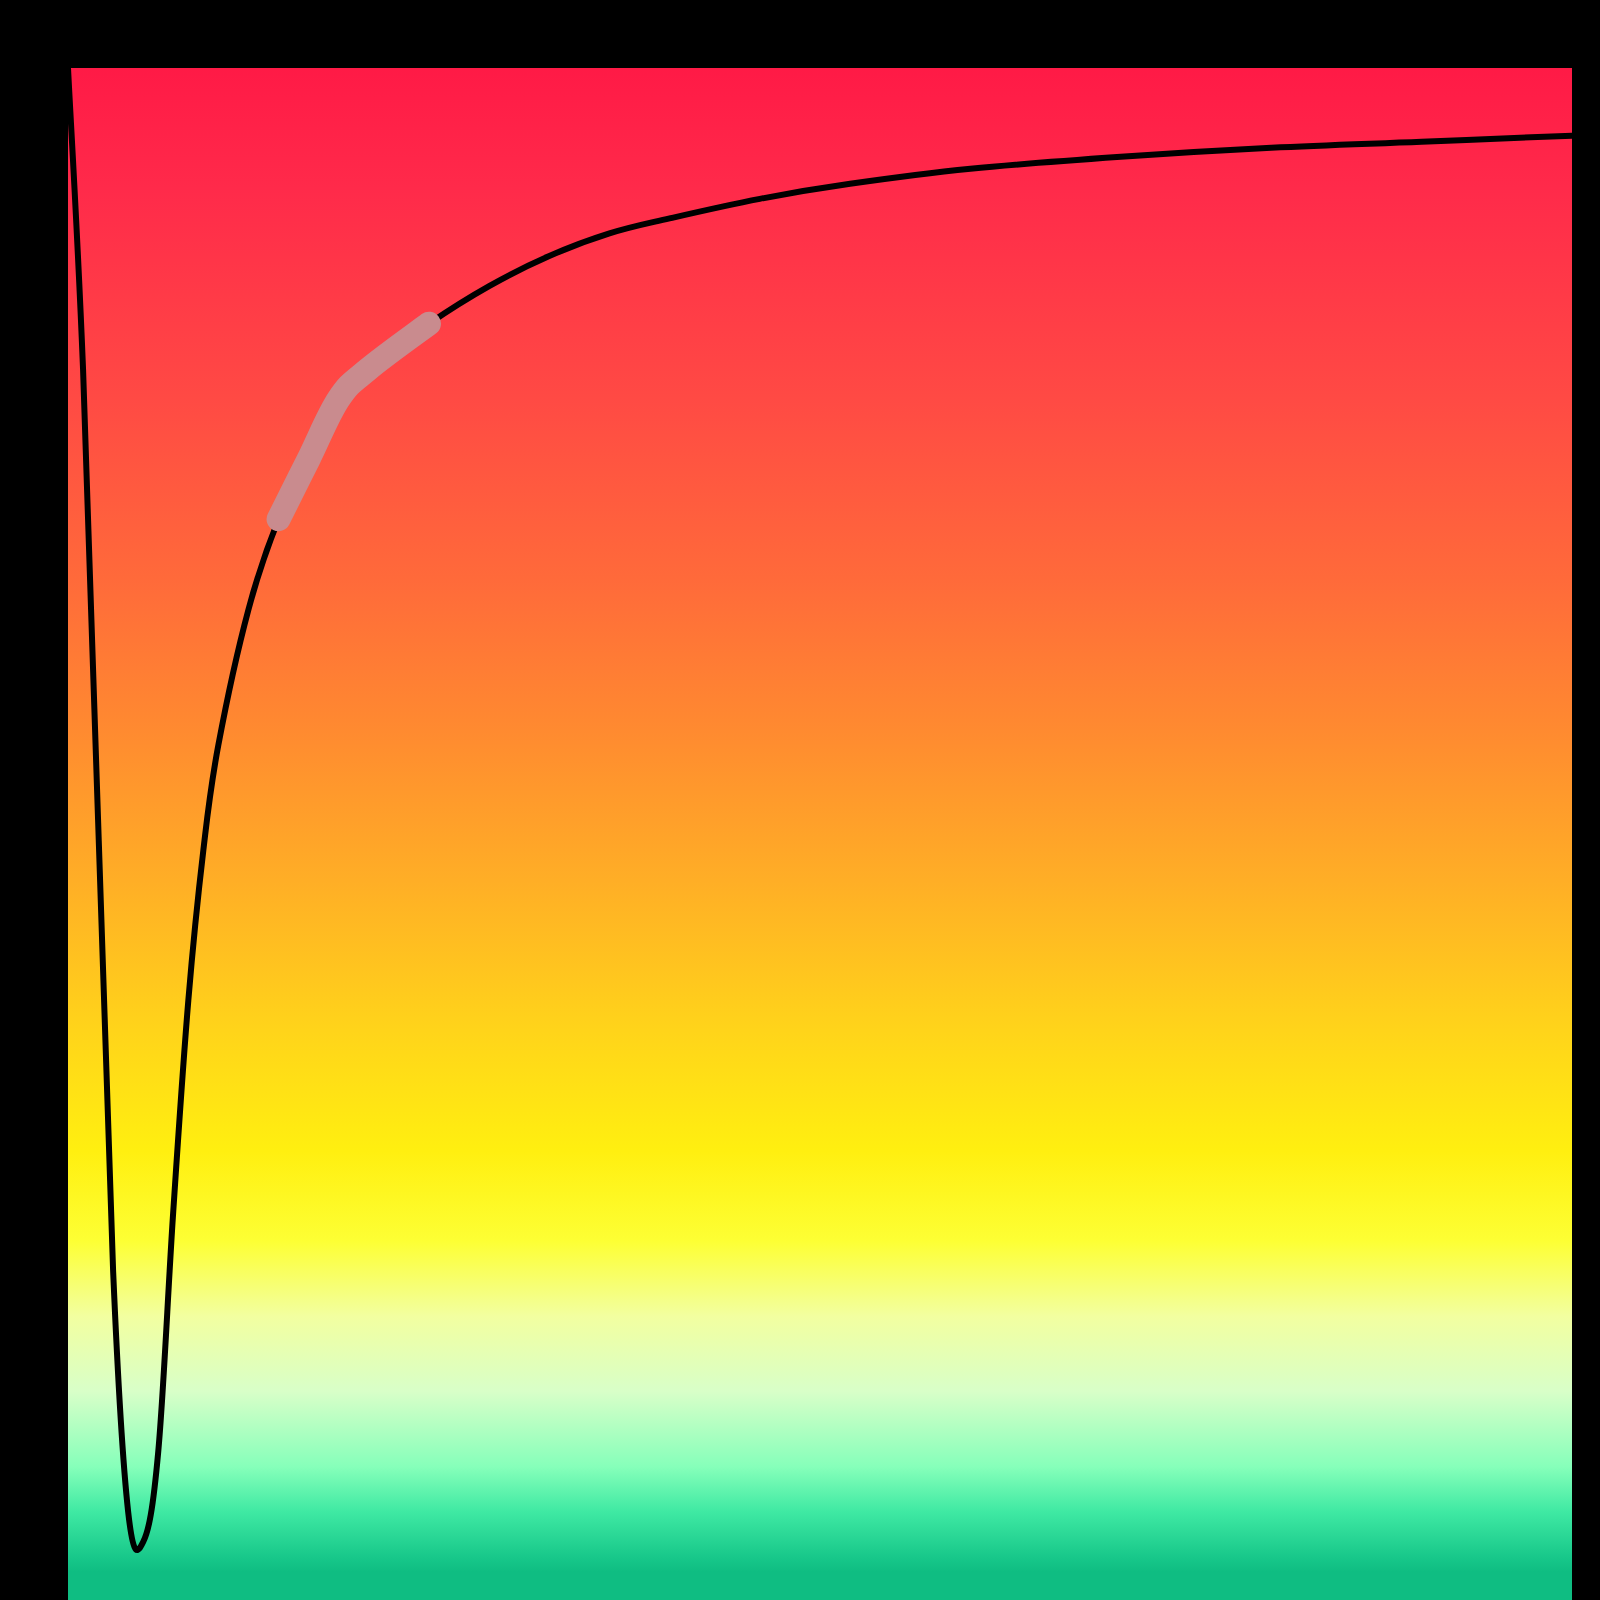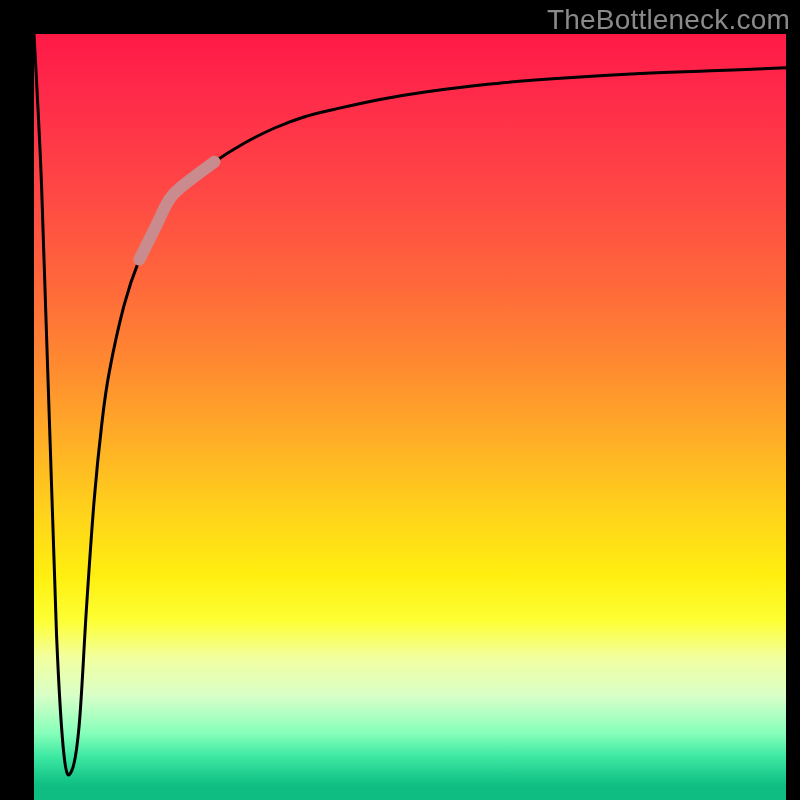--- a/index.html
+++ b/index.html
@@ -71,14 +71,13 @@
 </head>
 <body>
 
 <div id="frame">
   <div id="plot"></div>
   <div id="bottombar"></div>
   <svg class="curve" viewBox="0 0 752 752" preserveAspectRatio="none">
     <path id="main-curve" fill="none" stroke="#000000" stroke-width="3" stroke-linecap="round" stroke-linejoin="round" d="M 0 0 C 1.3536000000000001 27.071999999999996, 4.8128 82.71999999999998, 7.5200000000000005 150.39999999999998 C 10.2272 218.07999999999998, 12.3328 294.784, 15.040000000000001 376 C 17.7472 457.216, 19.8528 539.3344000000001, 22.56 601.6 C 25.2672 663.8656, 27.3728 697.5552, 30.080000000000002 721.92 C 32.7872 746.2847999999999, 34.8928 742.3744, 37.6 736.96 C 40.3072 731.5456, 42.4128 721.6192000000001, 45.12 691.84 C 47.8272 662.0608, 49.93280000000001 612.1279999999999, 52.64000000000001 571.52 C 55.34720000000001 530.912, 57.4528 498.7264, 60.160000000000004 466.24 C 62.867200000000004 433.7536, 64.97279999999999 414.05120000000005, 67.67999999999999 391.04 C 70.38719999999999 368.0288, 71.1392 360.0576, 75.2 338.4 C 79.2608 316.7424, 84.8256 291.02399999999994, 90.24 270.71999999999997 C 95.6544 250.41599999999997, 99.86560000000001 239.13600000000002, 105.28000000000002 225.60000000000002 C 110.69440000000002 212.06400000000002, 114.9056 206.34879999999998, 120.32000000000001 195.51999999999998 C 125.73440000000001 184.69119999999998, 129.94559999999998 173.56159999999994, 135.35999999999999 165.43999999999994 C 140.77439999999999 157.31839999999994, 142.2784 157.16799999999995, 150.4 150.39999999999998 C 158.5216 143.632, 169.6512 135.28480000000005, 180.48 127.84000000000003 C 191.3088 120.39520000000003, 199.73120000000003 115.13119999999996, 210.56000000000003 109.03999999999996 C 221.38880000000003 102.94879999999996, 229.8112 98.73759999999999, 240.64000000000001 94 C 251.46880000000002 89.26240000000001, 259.89119999999997 86.10400000000004, 270.71999999999997 82.72000000000003 C 281.54879999999997 79.33600000000001, 287.264 78.31327999999992, 300.8 75.19999999999993 C 314.336 72.08671999999994, 329.6768 68.53728000000008, 345.92 65.42400000000009 C 362.1632 62.3107200000001, 372.0896 60.61120000000001, 391.04 57.903999999999996 C 409.9904 55.19679999999998, 426.8352 52.82048, 451.2 50.384000000000015 C 475.5648 47.947520000000026, 499.328 46.26304000000005, 526.4 44.36800000000005 C 553.472 42.47296000000005, 574.528 41.209599999999995, 601.6 39.855999999999995 C 628.672 38.502399999999994, 649.7280000000001 37.930880000000066, 676.8000000000001 36.84800000000007 C 703.8720000000001 35.765120000000074, 738.464 34.38144000000004, 752 33.84000000000003"></path>
     <path id="hl-curve" fill="none" stroke="#c98b8e" stroke-width="12" stroke-linecap="round" stroke-linejoin="round" d="M 105.28000000000002 225.60000000000002 C 107.98720000000002 220.18560000000002, 114.9056 206.34879999999998, 120.32000000000001 195.51999999999998 C 125.73440000000001 184.69119999999998, 129.94559999999998 173.56159999999994, 135.35999999999999 165.43999999999994 C 140.77439999999999 157.31839999999994, 142.2784 157.16799999999995, 150.4 150.39999999999998 C 158.5216 143.632, 175.0656 131.90080000000003, 180.48 127.84000000000003"></path>
   </svg>
-  <div id="watermark">TheBottleneck.com</div>
 </div>
 
 </body></html>

